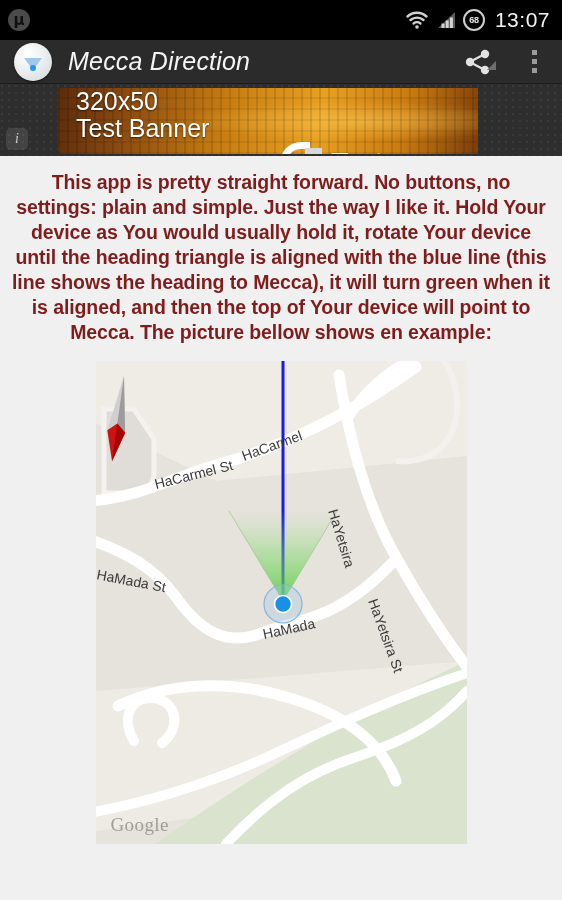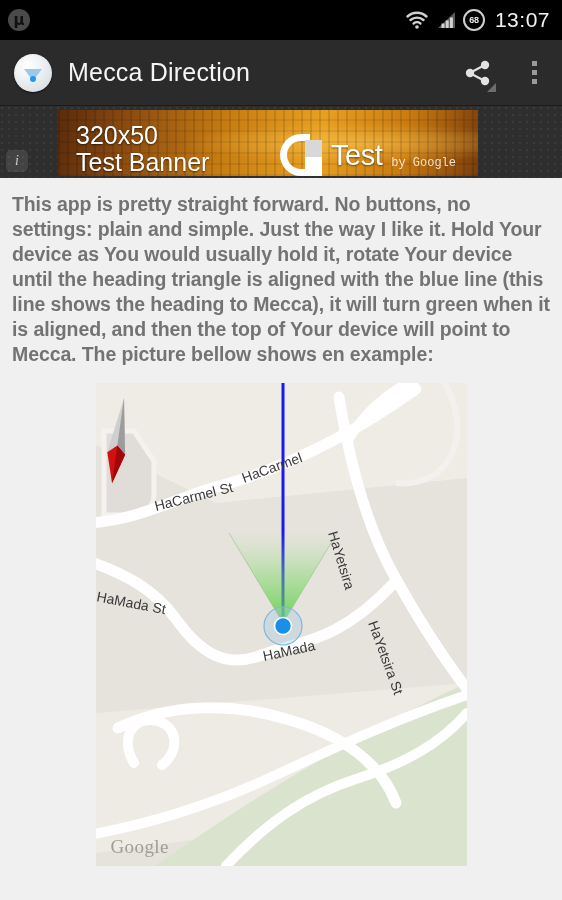--- a/index.html
+++ b/index.html
@@ -30,24 +30,25 @@
   .batt-icon {
     width: 22px; height: 22px; border-radius: 50%;
     border: 2px solid #cfcfcf; position: relative;
     display: flex; align-items: center; justify-content: center;
   }
   .batt-icon span { font-size: 9px; color: #e8e8e8; font-weight: bold; letter-spacing: -0.3px; text-align: right; }
   .sb-time { color: #f2f2f2; font-size: 21px; letter-spacing: 0.5px; margin-left: 3px; }
 
   
   .actionbar {
-    position: relative; height: 66px; width: 100%;
+    position: relative; height: 44px; width: 100%;
     background: #2b2b2b;
     display: flex; align-items: center;
     border-bottom: 1px solid #1b1b1b;
+    font-style: italic;
   }
   .app-icon {
     width: 38px; height: 38px; border-radius: 50%; margin-left: 14px;
     background: radial-gradient(circle at 36% 30%, #ffffff 0%, #eceff1 45%, #cfd6da 100%);
     position: relative; box-shadow: 0 1px 2px rgba(0,0,0,.6);
   }
   .app-icon:after {
     content: ""; position: absolute; left: 50%; top: 42%;
     transform: translateX(-50%);
     width: 0; height: 0;
@@ -94,21 +95,21 @@
     background: rgba(255,255,255,.10);
     color: #c9c9c9; font-size: 14px; line-height: 22px; text-align: center;
     font-family: "Liberation Serif", serif; font-style: italic;
   }
   .adbanner {
     position: absolute; left: 58px; top: 4px;
     width: 420px; height: 66px;
     background:
       radial-gradient(ellipse at 72% 50%, rgba(255,205,90,.55) 0%, rgba(0,0,0,0) 42%),
       linear-gradient(100deg, #5a2b0c 0%, #8a4a10 16%, #c87d12 40%, #e8a022 62%, #c97a10 82%, #7a3d0b 100%);
-    overflow: hidden; display: flex; align-items: flex-end;
+    overflow: hidden; display: flex; align-items: flex-start; flex-direction: column;
   }
   .adbanner:before {
     content: ""; position: absolute; inset: 0;
     background:
       repeating-linear-gradient(90deg, rgba(0,0,0,.16) 0 2px, rgba(255,255,255,0) 2px 9px),
       repeating-linear-gradient(0deg, rgba(0,0,0,.10) 0 2px, rgba(255,255,255,0) 2px 11px);
     opacity: .7;
   }
   .ad-text {
     position: relative; z-index: 2; color: #ffffff; margin-left: 18px;
@@ -133,22 +134,22 @@
   .admob-mark .sq2 {
     position: absolute; right: 0; top: 6px; width: 17px; height: 17px;
     background: #d8d8d8;
   }
   .admob-word { color: #fff; font-size: 29px; letter-spacing: -.5px; text-shadow: 0 1px 2px rgba(0,0,0,.5); }
   .admob-by { color: #f0e2c8; font-size: 12px; font-family: Liberation Mono, monospace; align-self: flex-end; margin-bottom: 6px; }
 
   
   .content { background: #f0f0f0; padding: 14px 12px 0 12px; }
   .body-text {
-    color: #737373; font-size: 19.5px; line-height: 25px;
-    font-weight: bold; letter-spacing: -.1px;
+    color: #7f1d1d; font-size: 19.5px; line-height: 25px;
+    font-weight: bold; letter-spacing: -.1px; text-align: center;
   }
 
   
   .figure { position: relative; margin: 16px auto 0 auto; width: 371px; height: 483px; }
   .map { position: absolute; inset: 0; overflow: hidden; background: #e6e2dc; }
   .map svg { display: block; }
   .gwatermark {
     position: absolute; left: 15px; bottom: 8px;
     font-family: "Liberation Serif", serif; font-size: 19px;
     color: #9e9e96; letter-spacing: .4px;

